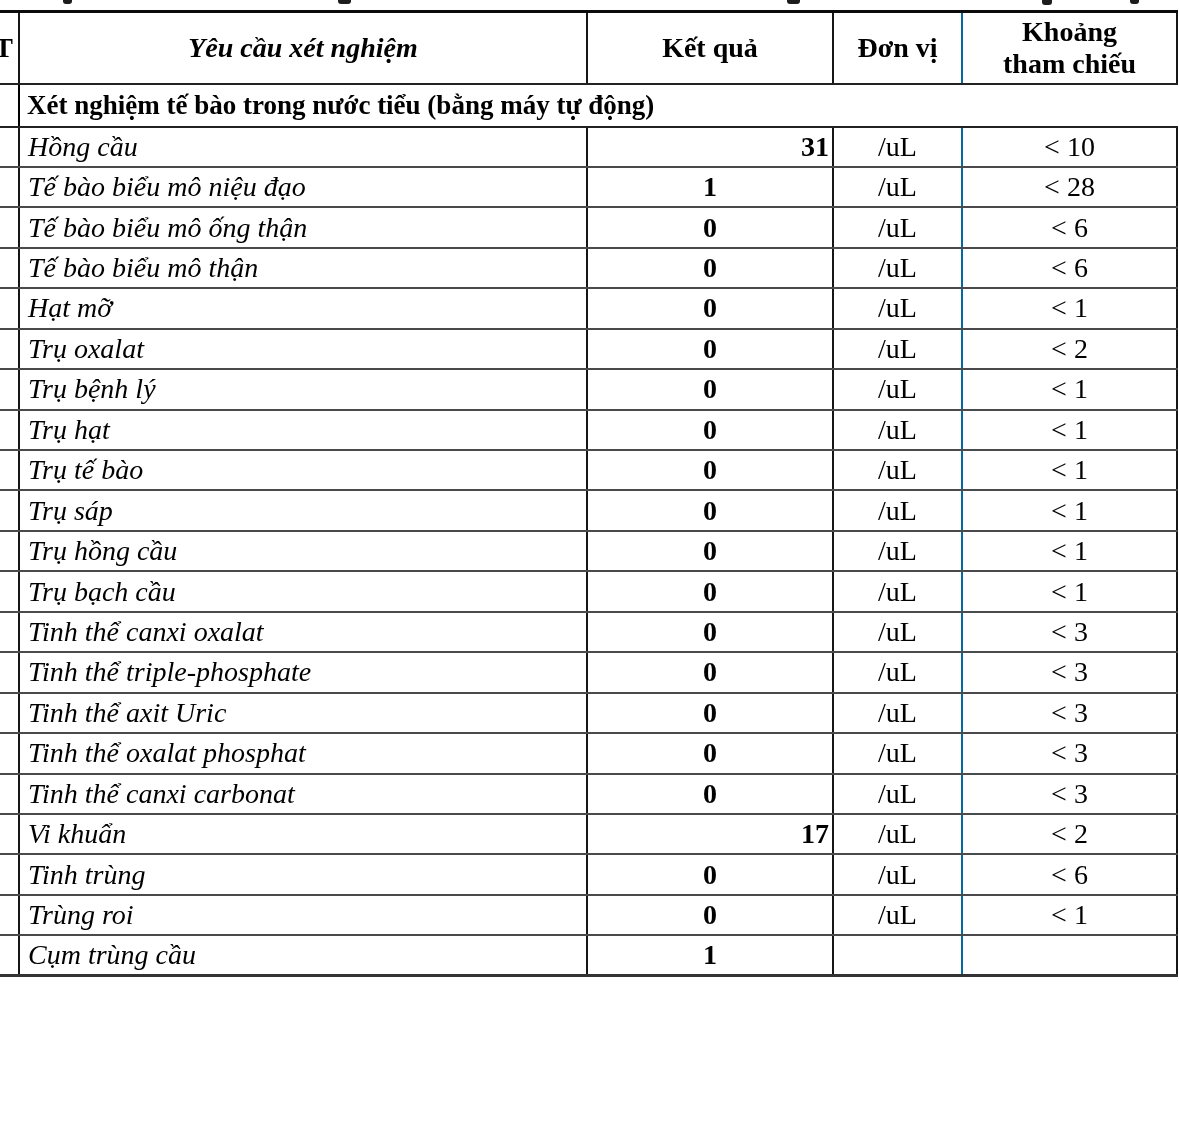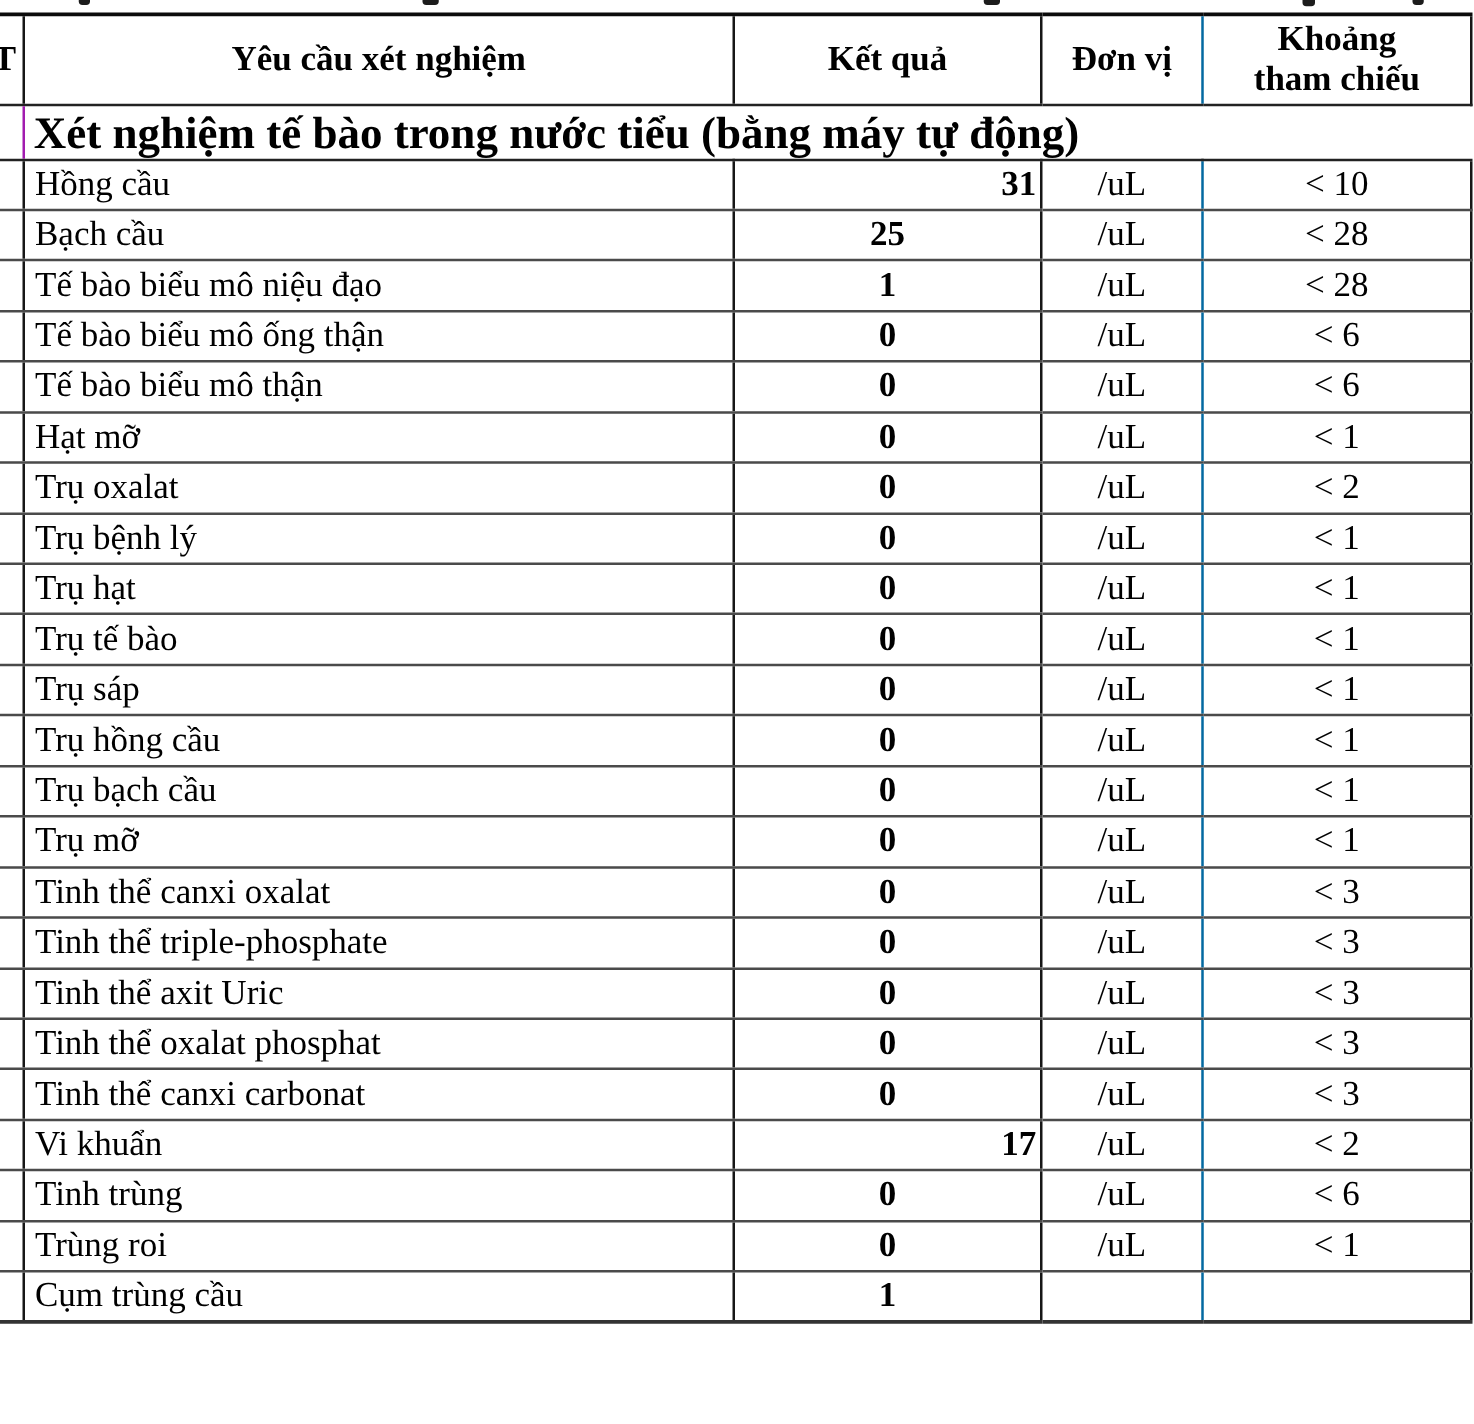--- a/index.html
+++ b/index.html
@@ -28,21 +28,21 @@
   }
   col.w-stt   { width: 19px;  }
   col.w-test  { width: 568px; }
   col.w-res   { width: 246px; }
   col.w-unit  { width: 129px; }
   col.w-ref   { width: 215px; }
 
   th, td { padding: 0; overflow: hidden; vertical-align: middle; }
 
   
-  .v-test { border-left: 2px solid #161616; }
+  .v-test { border-left: 2px solid #161616; font-style: italic; }
   .v-res  { border-left: 2px solid #161616; }
   .v-unit { border-left: 2px solid #161616; }
   .v-ref  { border-left: 2px solid #0369a1; }
   .v-end  { border-right: 2px solid #161616; }
 
   thead tr { height: 72px; }
   thead th {
     border-top: 3px solid #0b0b0b;
     border-bottom: 2px solid #222;
     font-weight: bold;
@@ -55,24 +55,24 @@
     display: inline-block;
     margin-left: -11px;
     font-weight: bold;
     font-size: 28px;
   }
 
   tr.section-row { height: 43px; }
   tr.section-row td { border-bottom: 2px solid #222; }
   td.section-cell {
     font-weight: bold;
-    font-size: 36px;
+    font-size: 27px;
     text-align: left;
     padding-left: 7px;
-    border-left: 2px solid #a21caf;
+    border-left: 2px solid #000000;
     border-right: none;
     white-space: nowrap;
   }
 
   tr.data-row { height: 40.44px; }
   tr.data-row td { border-bottom: 2px solid #4a4a4a; font-size: 28px; }
   tr.data-row:last-child td { border-bottom: 3px solid #333; }
 
   td.c-test { text-align: left; padding-left: 8px; white-space: nowrap; margin-top: 16px; }
   td.c-result { text-align: center; font-weight: bold; }
@@ -118,27 +118,20 @@
       </tr>
 
   <tr class="data-row">
     <td class="c-stt"></td>
     <td class="c-test v-test">Hồng cầu</td>
     <td class="c-result v-res flag-right">31</td>
     <td class="c-unit v-unit">/uL</td>
     <td class="c-ref v-ref v-end">&lt; 10</td>
   </tr>
 
-  <tr class="data-row">
-    <td class="c-stt"></td>
-    <td class="c-test v-test">Bạch cầu</td>
-    <td class="c-result v-res">25</td>
-    <td class="c-unit v-unit">/uL</td>
-    <td class="c-ref v-ref v-end">&lt; 28</td>
-  </tr>
 
   <tr class="data-row">
     <td class="c-stt"></td>
     <td class="c-test v-test">Tế bào biểu mô niệu đạo</td>
     <td class="c-result v-res">1</td>
     <td class="c-unit v-unit">/uL</td>
     <td class="c-ref v-ref v-end">&lt; 28</td>
   </tr>
 
   <tr class="data-row">
@@ -215,27 +208,20 @@
 
   <tr class="data-row">
     <td class="c-stt"></td>
     <td class="c-test v-test">Trụ bạch cầu</td>
     <td class="c-result v-res">0</td>
     <td class="c-unit v-unit">/uL</td>
     <td class="c-ref v-ref v-end">&lt; 1</td>
   </tr>
 
 
-  <tr class="data-row">
-    <td class="c-stt"></td>
-    <td class="c-test v-test">Trụ mỡ</td>
-    <td class="c-result v-res">0</td>
-    <td class="c-unit v-unit">/uL</td>
-    <td class="c-ref v-ref v-end">&lt; 1</td>
-  </tr>
 
   <tr class="data-row">
     <td class="c-stt"></td>
     <td class="c-test v-test">Tinh thể canxi oxalat</td>
     <td class="c-result v-res">0</td>
     <td class="c-unit v-unit">/uL</td>
     <td class="c-ref v-ref v-end">&lt; 3</td>
   </tr>
 
   <tr class="data-row">

